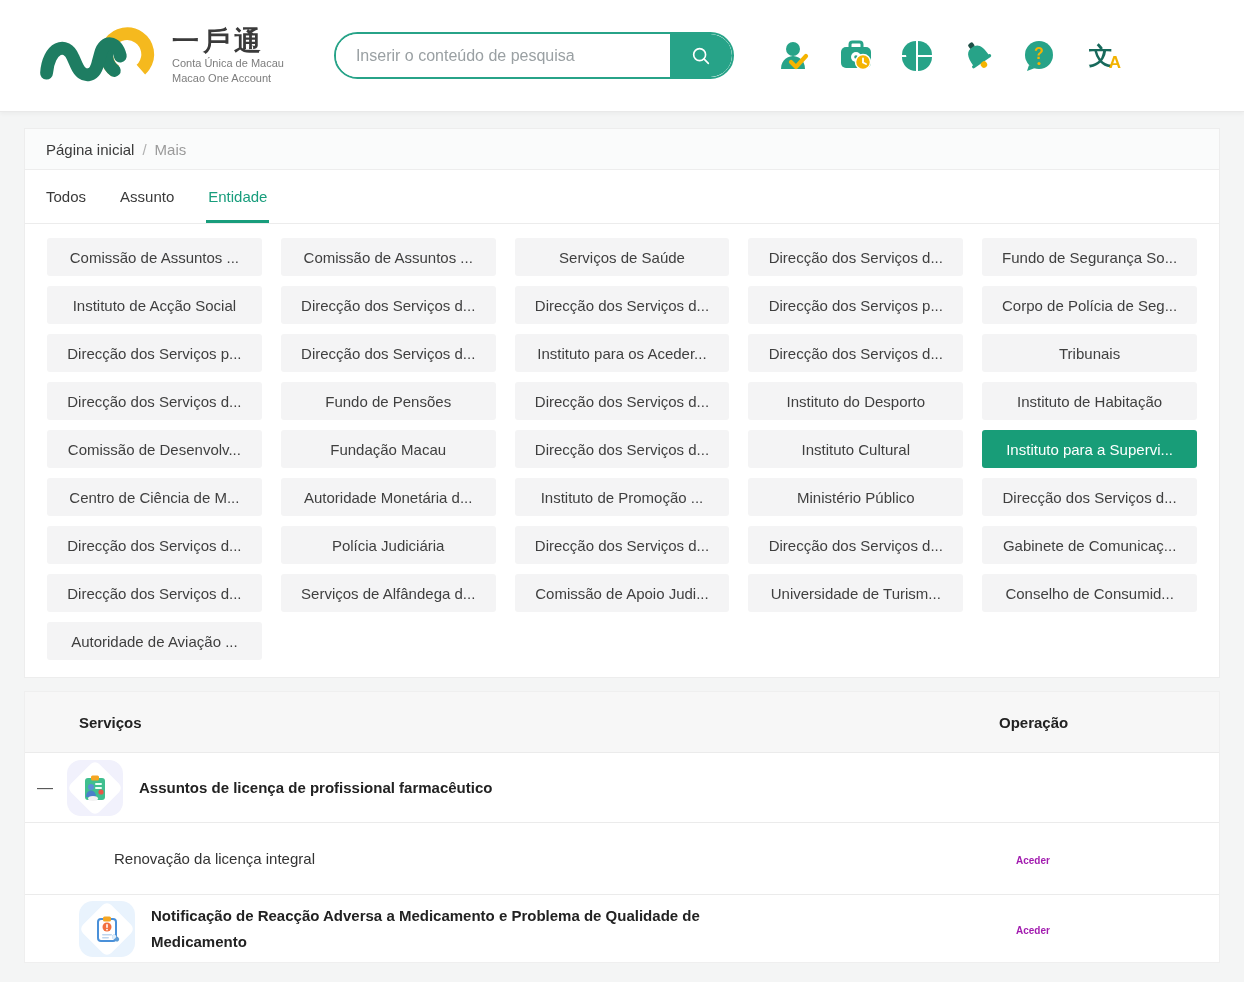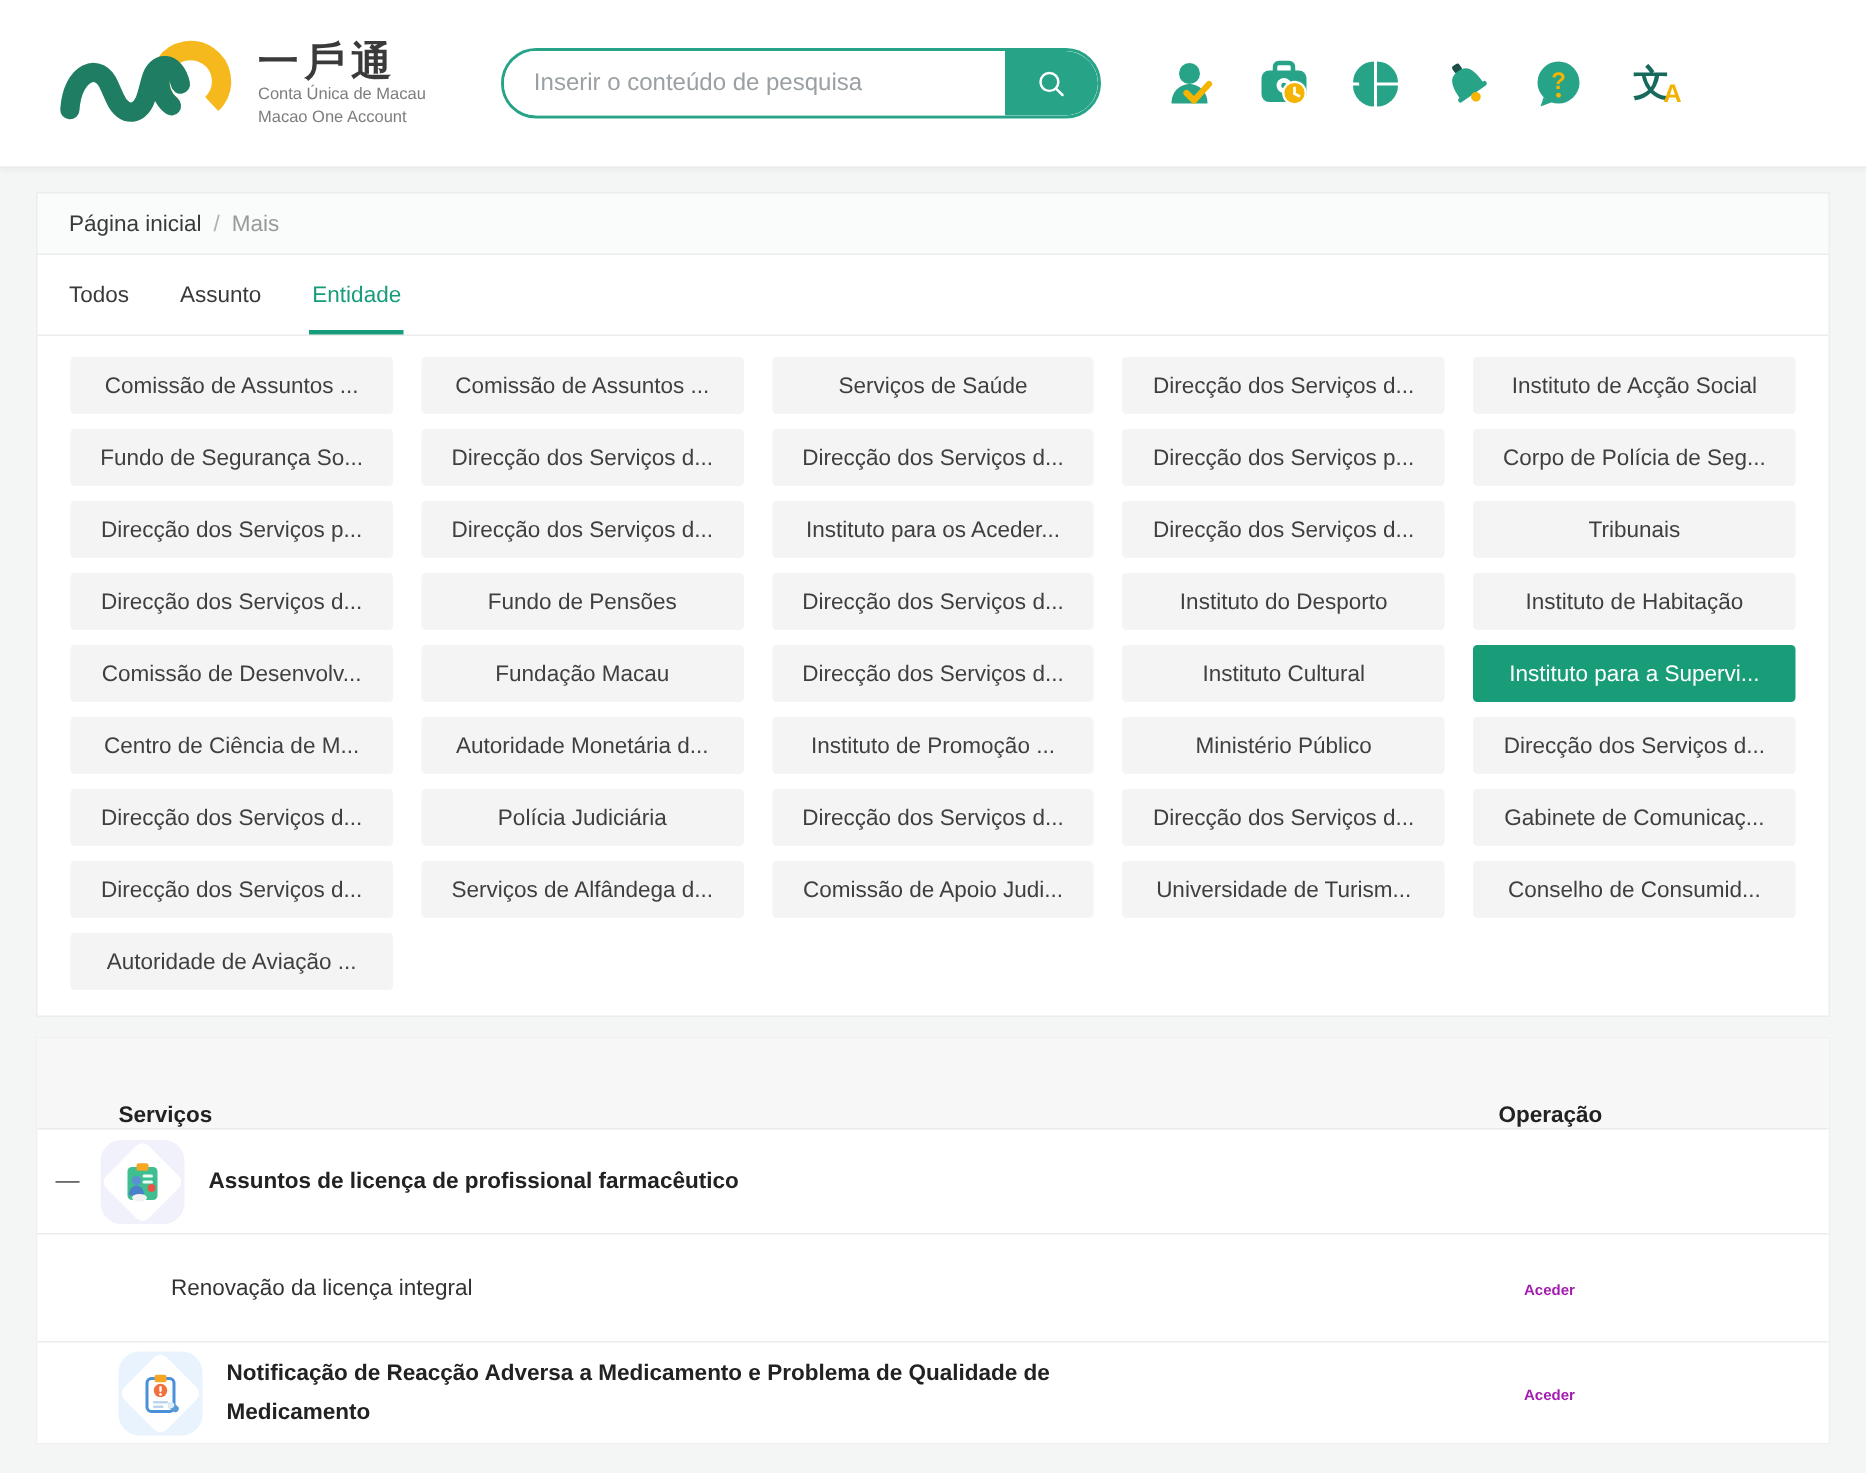--- a/index.html
+++ b/index.html
@@ -40,21 +40,21 @@
   .tab.active::after { content:""; position:absolute; left:-2px; right:-2px; bottom:0; height:3px; background:#189d7c; }
 
   .entity-grid { display:grid; grid-template-columns:repeat(5,1fr); gap:10px 19px; padding:14px 22px 17px; }
   .entity-btn { height:38px; background:#f4f4f5; border:none; border-radius:3px; font-size:15px; color:#3f3f3f;
                 font-family:"Liberation Sans", sans-serif; cursor:pointer; white-space:nowrap; overflow:hidden;
                 text-overflow:ellipsis; padding:0 8px; }
   .entity-btn.selected { background:#189d78; color:#fff; }
 
   
   .services { margin-top:13px; background:#fff; border:1px solid #efefef; }
-  .svc-head { display:flex; background:#f7f7f7; height:60px; align-items:flex-end; font-weight:bold; font-size:15px; color:#222; }
+  .svc-head { display:flex; background:#f7f7f7; height:60px; align-items:center; font-weight:bold; font-size:15px; color:#222; }
   .svc-head .c-serv { flex:1; padding-left:54px; }
   .svc-head .c-op { width:250px; padding-left:30px; }
   .svc-row { display:flex; align-items:center; border-top:1px solid #ebebeb; background:#fff; }
   .row-main { flex:1; display:flex; align-items:center; }
   .row-op { width:250px; padding-left:47px; }
   .toggle { width:42px; padding-left:12px; color:#555; font-size:16px; cursor:pointer; }
   .svc-ic { width:56px; height:56px; border-radius:14px; position:relative; flex:0 0 56px; overflow:hidden; }
   .svc-ic .diamond { position:absolute; left:50%; top:50%; width:40px; height:40px; background:#fff;
                      transform:translate(-50%,-50%) rotate(45deg); border-radius:6px; }
   .svc-ic svg { position:absolute; left:50%; top:50%; transform:translate(-50%,-50%); }
@@ -159,22 +159,22 @@
     <div class="tabs">
       <div class="tab">Todos</div>
       <div class="tab">Assunto</div>
       <div class="tab active">Entidade</div>
     </div>
     <div class="entity-grid">
         <button class="entity-btn">Comissão de Assuntos ...</button>
         <button class="entity-btn">Comissão de Assuntos ...</button>
         <button class="entity-btn">Serviços de Saúde</button>
         <button class="entity-btn">Direcção dos Serviços d...</button>
+        <button class="entity-btn">Fundo de Segurança So...</button>
         <button class="entity-btn">Instituto de Acção Social</button>
-        <button class="entity-btn">Fundo de Segurança So...</button>
         <button class="entity-btn">Direcção dos Serviços d...</button>
         <button class="entity-btn">Direcção dos Serviços d...</button>
         <button class="entity-btn">Direcção dos Serviços p...</button>
         <button class="entity-btn">Corpo de Polícia de Seg...</button>
         <button class="entity-btn">Direcção dos Serviços p...</button>
         <button class="entity-btn">Direcção dos Serviços d...</button>
         <button class="entity-btn">Instituto para os Aceder...</button>
         <button class="entity-btn">Direcção dos Serviços d...</button>
         <button class="entity-btn">Tribunais</button>
         <button class="entity-btn">Direcção dos Serviços d...</button>

